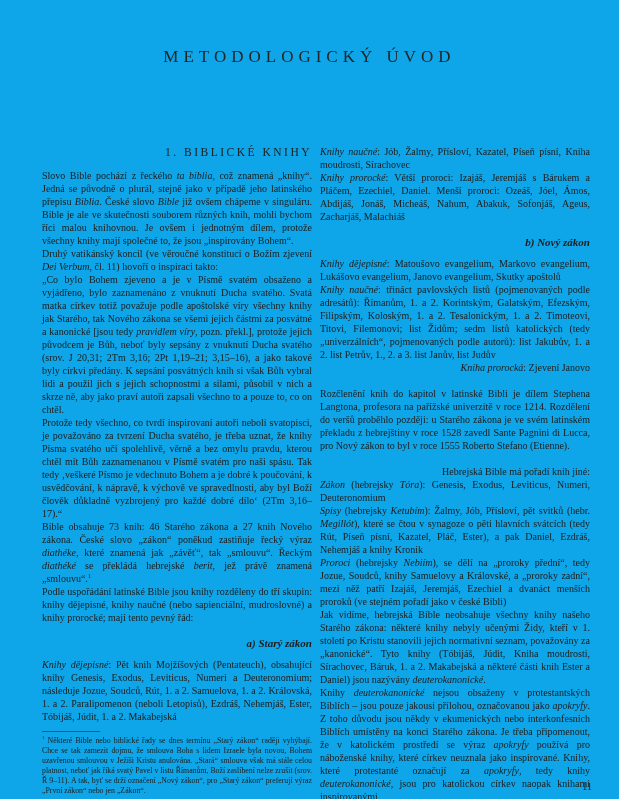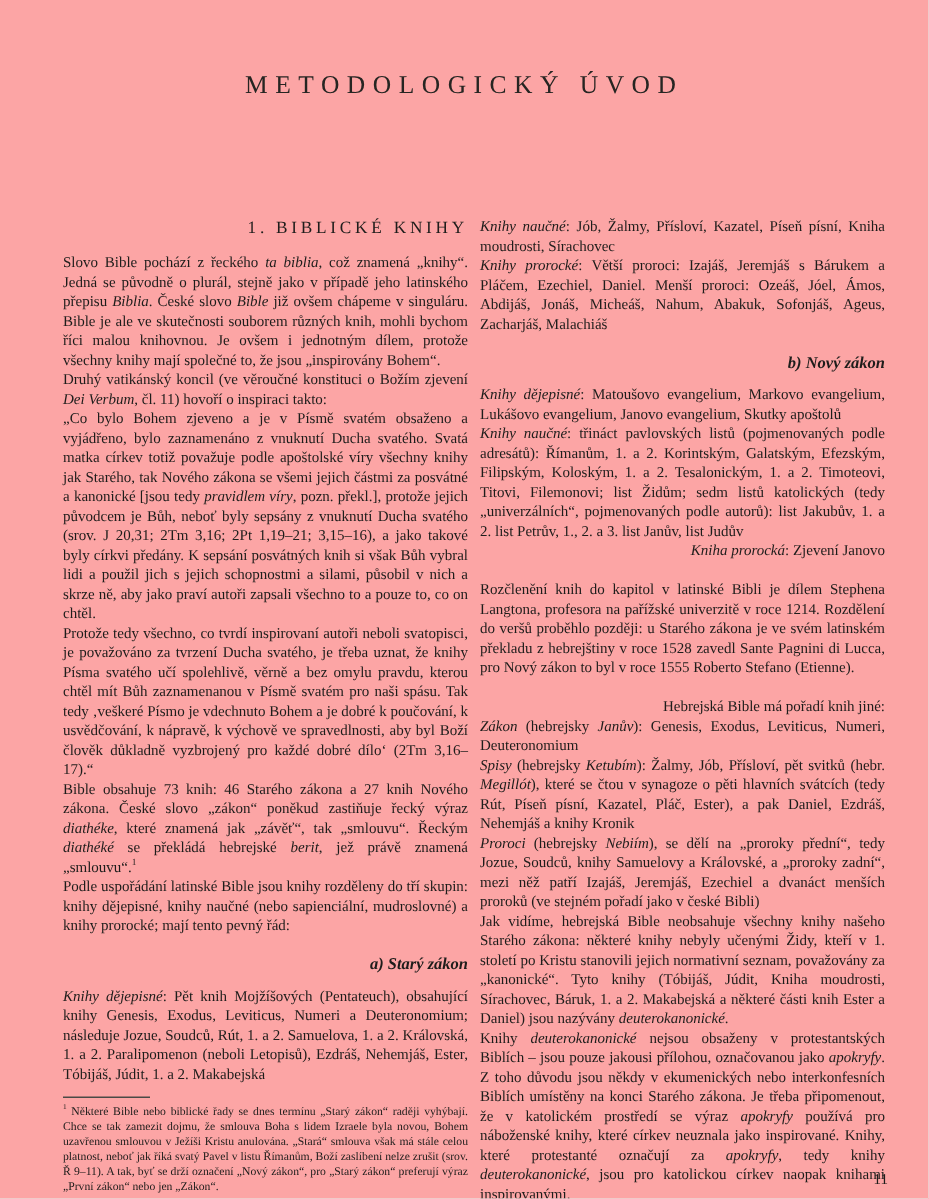--- a/index.html
+++ b/index.html
@@ -1,20 +1,20 @@
 <!DOCTYPE html>
 <html lang="cs"><head>
 <meta charset="utf-8">
 <style>
   html,body { margin:0; padding:0; background:#e8e8e8; }
   .page {
     position:relative;
     width:619px; height:799px;
     margin:0 auto;
-    background:#fca5a5;
+    background:#0ea5e9;
     color:#1e1d1b;
     font-family:"Liberation Serif", serif;
     overflow:hidden;
   }
   .doc-title {
     margin:0;
     padding-top:47px;
     text-align:center;
     font-size:17px;
     font-weight:normal;
@@ -106,21 +106,21 @@
 
     <div class="col">
       <p class="para"><em>Knihy naučné</em><span>: Jób, Žalmy, Přísloví, Kazatel, Píseň písní, Kniha moudrosti, Sírachovec</span></p>
       <p class="para"><em>Knihy prorocké</em><span>: Větší proroci: Izajáš, Jeremjáš s Bárukem a Pláčem, Ezechiel, Daniel. Menší proroci: Ozeáš, Jóel, Ámos, Abdijáš, Jonáš, Micheáš, Nahum, Abakuk, Sofonjáš, Ageus, Zacharjáš, Malachiáš</span></p>
       <h3 class="subheading">b) Nový zákon</h3>
       <p class="para"><em>Knihy dějepisné</em><span>: Matoušovo evangelium, Markovo evangelium, Lukášovo evangelium, Janovo evangelium, Skutky apoštolů</span></p>
       <p class="para"><em>Knihy naučné</em><span>: třináct pavlovských listů (pojmenovaných podle adresátů): Římanům, 1. a 2. Korintským, Galatským, Efezským, Filipským, Koloským, 1. a 2. Tesalonickým, 1. a 2. Timoteovi, Titovi, Filemonovi; list Židům; sedm listů katolických (tedy „univerzálních“, pojmenovaných podle autorů): list Jakubův, 1. a 2. list Petrův, 1., 2. a 3. list Janův, list Judův</span></p>
       <p class="para"><em>Kniha prorocká</em><span>: Zjevení Janovo</span></p>
       <p class="para space-before"><span>Rozčlenění knih do kapitol v latinské Bibli je dílem Stephena Langtona, profesora na pařížské univerzitě v roce 1214. Rozdělení do veršů proběhlo později: u Starého zákona je ve svém latinském překladu z hebrejštiny v roce 1528 zavedl Sante Pagnini di Lucca, pro Nový zákon to byl v roce 1555 Roberto Stefano (Etienne).</span></p>
       <p class="para space-before"><span>Hebrejská Bible má pořadí knih jiné:</span></p>
-      <p class="para"><em>Zákon</em><span> (hebrejsky </span><em>Janův</em><span>): Genesis, Exodus, Leviticus, Numeri, Deuteronomium</span></p>
+      <p class="para"><em>Zákon</em><span> (hebrejsky </span><em>Tóra</em><span>): Genesis, Exodus, Leviticus, Numeri, Deuteronomium</span></p>
       <p class="para"><em>Spisy</em><span> (hebrejsky </span><em>Ketubím</em><span>): Žalmy, Jób, Přísloví, pět svitků (hebr. </span><em>Megillót</em><span>), které se čtou v synagoze o pěti hlavních svátcích (tedy Rút, Píseň písní, Kazatel, Pláč, Ester), a pak Daniel, Ezdráš, Nehemjáš a knihy Kronik</span></p>
       <p class="para"><em>Proroci</em><span> (hebrejsky </span><em>Nebiím</em><span>), se dělí na „proroky přední“, tedy Jozue, Soudců, knihy Samuelovy a Královské, a „proroky zadní“, mezi něž patří Izajáš, Jeremjáš, Ezechiel a dvanáct menších proroků (ve stejném pořadí jako v české Bibli)</span></p>
       <p class="para"><span>Jak vidíme, hebrejská Bible neobsahuje všechny knihy našeho Starého zákona: některé knihy nebyly učenými Židy, kteří v 1. století po Kristu stanovili jejich normativní seznam, považovány za „kanonické“. Tyto knihy (Tóbijáš, Júdit, Kniha moudrosti, Sírachovec, Báruk, 1. a 2. Makabejská a některé části knih Ester a Daniel) jsou nazývány </span><em>deuterokanonické</em><span>.</span></p>
       <p class="para"><span>Knihy </span><em>deuterokanonické</em><span> nejsou obsaženy v protestantských Biblích – jsou pouze jakousi přílohou, označovanou jako </span><em>apokryfy</em><span>. Z toho důvodu jsou někdy v ekumenických nebo interkonfesních Biblích umístěny na konci Starého zákona. Je třeba připomenout, že v katolickém prostředí se výraz </span><em>apokryfy</em><span> používá pro náboženské knihy, které církev neuznala jako inspirované. Knihy, které protestanté označují za </span><em>apokryfy</em><span>, tedy knihy </span><em>deuterokanonické</em><span>, jsou pro katolickou církev naopak knihami inspirovanými.</span></p>
     </div>
 
   </div>
 
   <div class="page-number">11</div>
 

